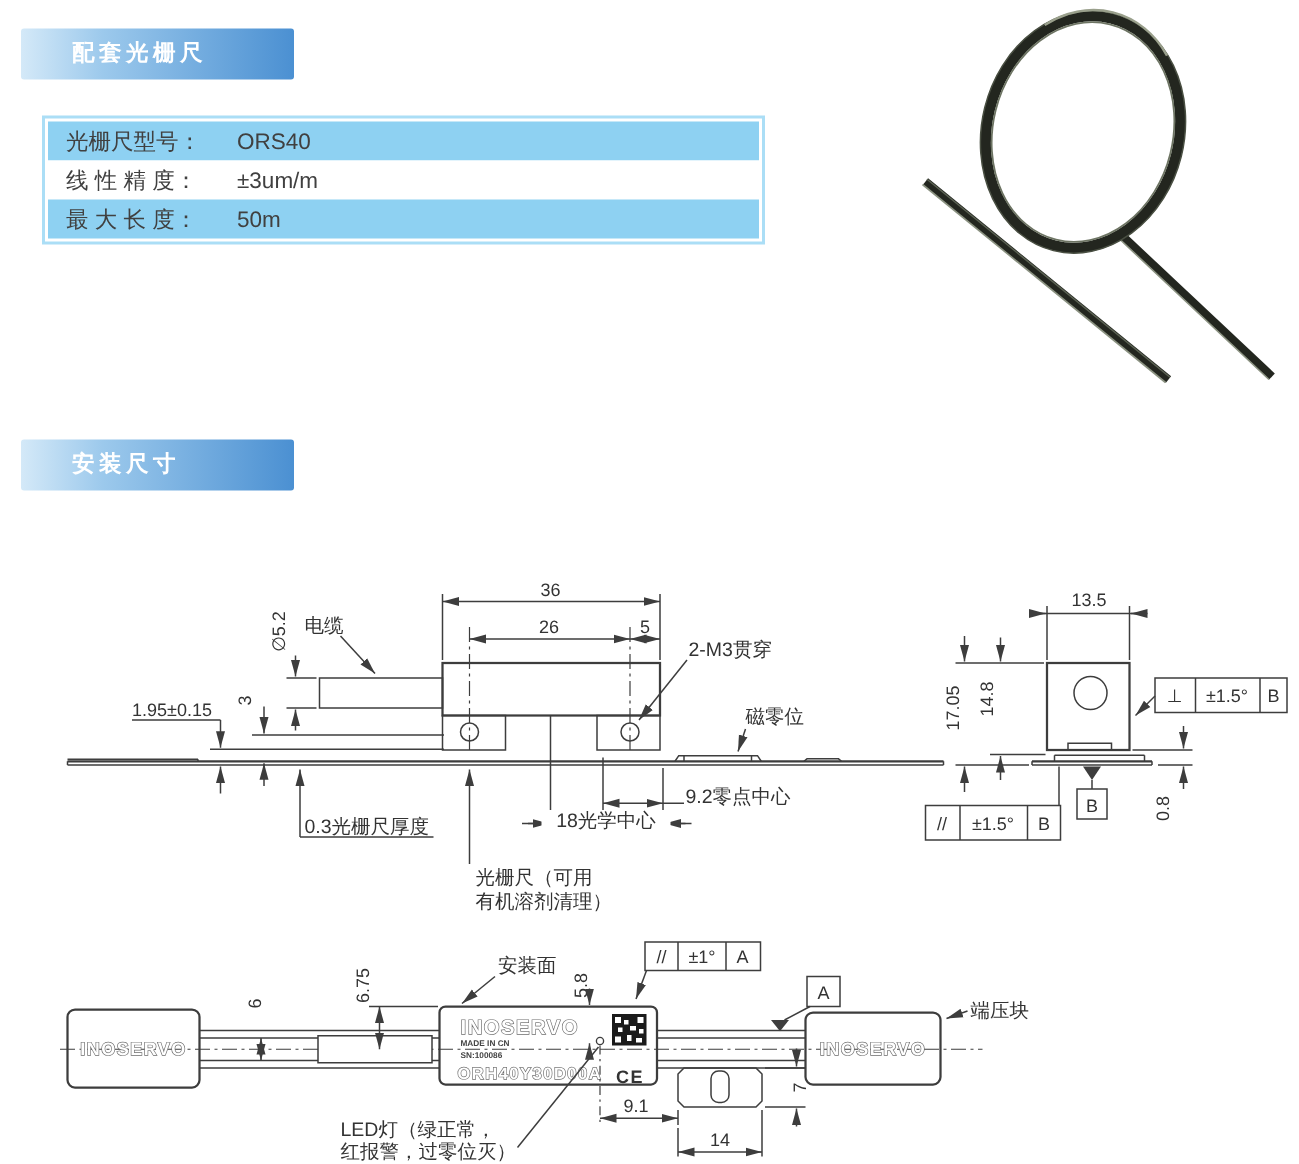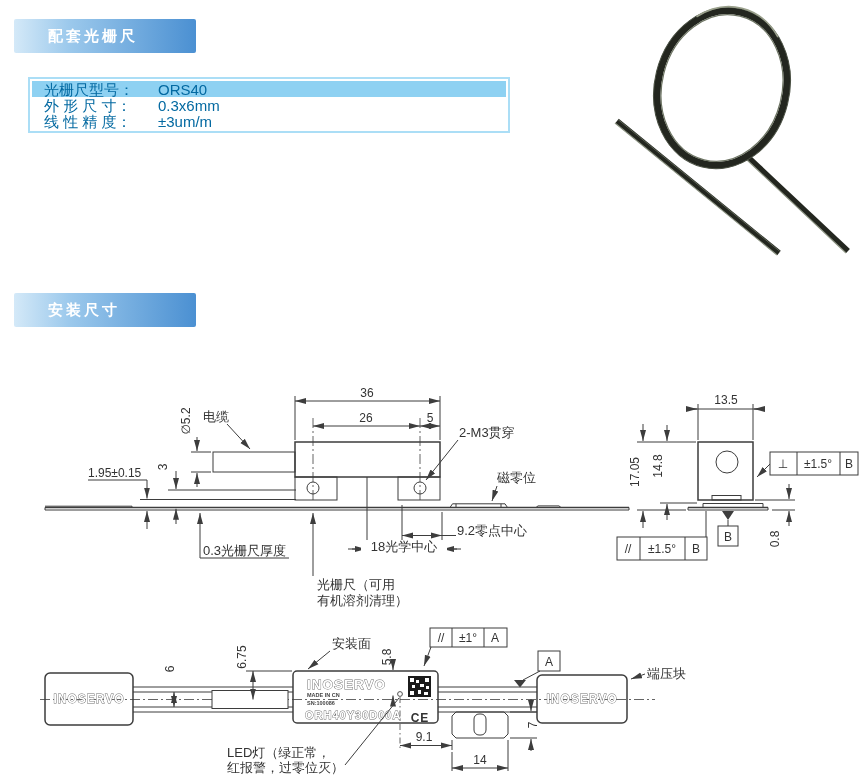--- a/index.html
+++ b/index.html
@@ -2,21 +2,21 @@
 <html><head>
 <meta charset="utf-8">
 <style>
   html,body{margin:0;padding:0;background:#fff;}
   body{width:866px;height:776px;position:relative;font-family:"Liberation Sans",sans-serif;overflow:hidden;}
   .sec-header{position:absolute;left:14px;width:182px;height:34px;border-radius:2px;
     background:linear-gradient(90deg,#d4e9f8 0%,#9cc9ec 30%,#4b90d2 100%);
     color:#fff;font-size:15px;font-weight:bold;letter-spacing:3px;line-height:34px;padding-left:34px;box-sizing:border-box;}
   #hdr1{top:19px;} #hdr2{top:293px;}
   .spec-table{position:absolute;left:28px;top:77px;width:482px;border:2px solid #abdef6;background:#fff;padding:2px;box-sizing:border-box;}
-  .spec-row{height:16px;display:flex;align-items:flex-start;font-size:15px;color:#0369a1;font-weight:500;}
+  .spec-row{height:26px;display:flex;align-items:center;font-size:15px;color:#404040;font-weight:500;}
   .spec-row.blue{background:#8ed1f2;}
   .spec-row.white{background:#ffffff;}
   .spec-label{margin-left:12px;width:110px;white-space:pre;}
   .spec-value{margin-left:4px;white-space:pre;}
   svg{position:absolute;}
   #photo{left:595px;top:0;}
   #drawing{left:0;top:340px;}
   .ln{stroke:#3d3d3d;stroke-width:1;fill:none;}
   .ln2{stroke:#3d3d3d;stroke-width:1.5;fill:none;}
   .dash{stroke-dasharray:10 3 2 3;stroke-width:0.8;}
@@ -33,26 +33,26 @@
 <body>
 
 <div class="sec-header" id="hdr1">配套光栅尺</div>
 
 <div class="spec-table">
   <div class="spec-row blue">
       <span class="spec-label">光栅尺型号：</span>
       <span class="spec-value">ORS40</span>
     </div>
   <div class="spec-row white">
-      <span class="spec-label">外 形 尺 寸：</span>
-      <span class="spec-value">0.3x6mm</span>
-    </div>
-  <div class="spec-row white">
       <span class="spec-label">线 性 精 度：</span>
       <span class="spec-value">±3um/m</span>
+    </div>
+  <div class="spec-row blue">
+      <span class="spec-label">最 大 长 度：</span>
+      <span class="spec-value">50m</span>
     </div>
 </div>
 
 <svg id="photo" width="271" height="266" viewBox="595 0 271 266">
   <g>
     <line x1="617" y1="121" x2="779" y2="253" stroke="#23261f" stroke-width="5.5"></line>
     <line x1="615" y1="123" x2="777" y2="255" stroke="#8a9180" stroke-width="1.1"></line>
     <line x1="618" y1="119.5" x2="780" y2="251.5" stroke="#5c6354" stroke-width="1"></line>
   </g>
   <g>

